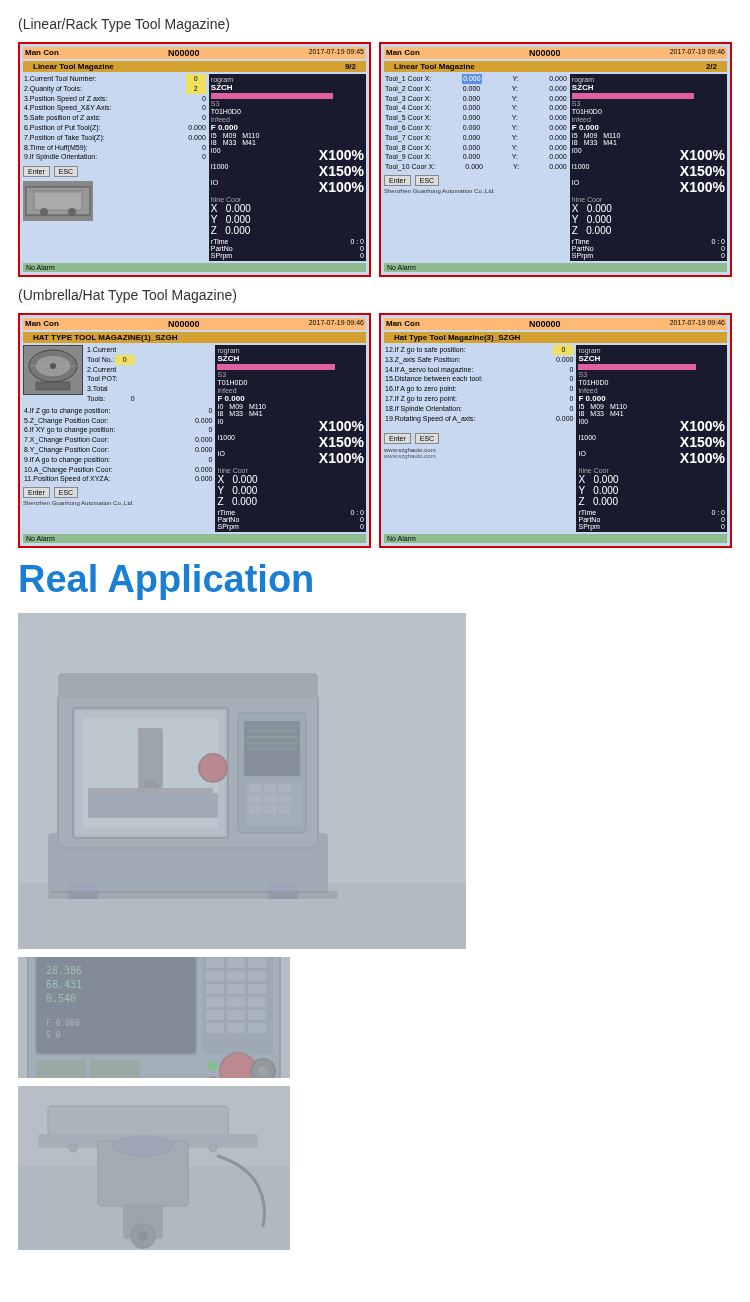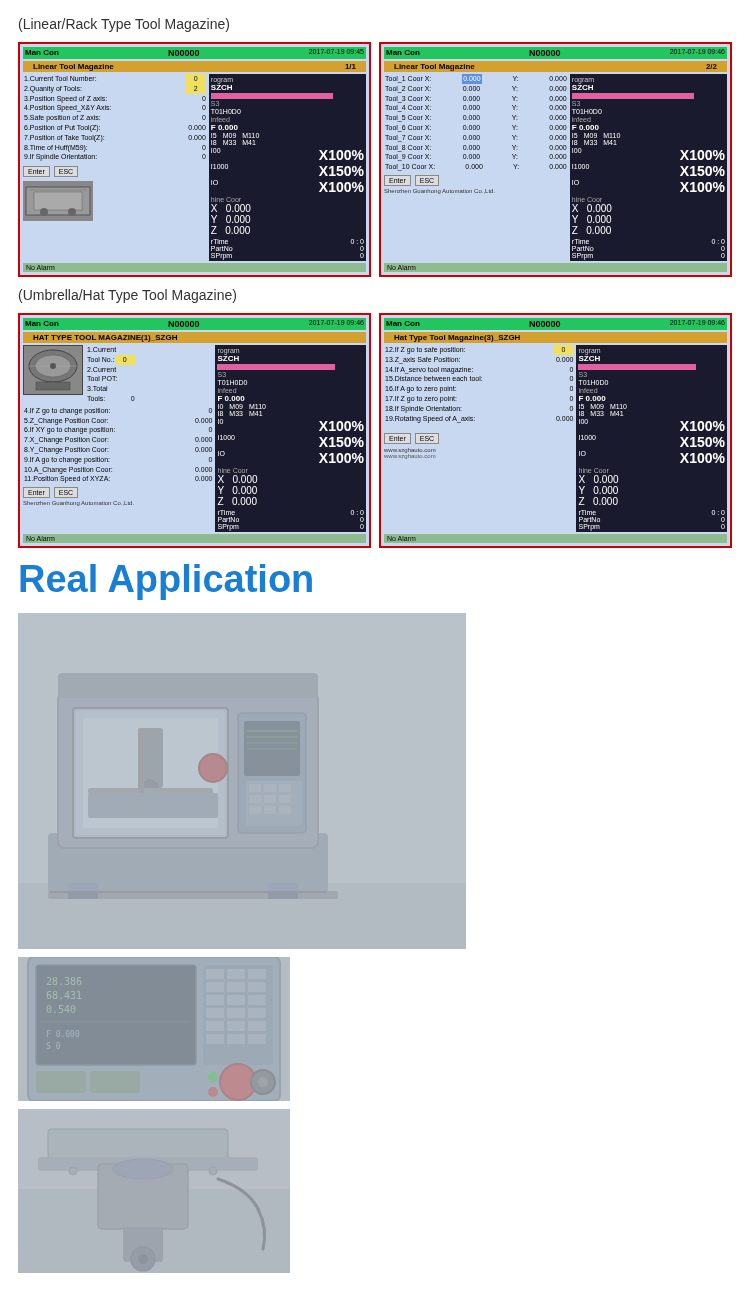--- a/index.html
+++ b/index.html
@@ -37,21 +37,21 @@
       padding: 3px;
       font-size: 8px;
       color: #000;
       min-height: 180px;
       position: relative;
       overflow: hidden;
     }
     .screen-header {
       display: flex;
       justify-content: space-between;
-      background: #22c55e;
+      background: #fdba74;
       padding: 1px 2px;
       font-size: 8px;
       margin-bottom: 2px;
     }
     .screen-header .mode { font-weight: bold; font-size: 8px; }
     .screen-header .ncode { font-weight: bold; font-size: 9px; text-align: center; flex: 1; }
     .screen-header .datetime { font-size: 7px; }
     .screen-title-bar {
       background: #d4a030;
       color: #000;
@@ -160,21 +160,21 @@
     }
     .img-placeholder svg {
       opacity: 0.3;
     }
     .img-large {
       width: 448px;
       height: 336px;
     }
     .img-medium-right {
       width: 272px;
-      height: 144px;
+      height: 121px;
       text-align: right;
     }
     .img-medium-right2 {
       width: 272px;
       height: 164px;
       margin-top: 0;
     }
     .right-col {
       display: flex;
       flex-direction: column;
@@ -191,21 +191,21 @@
   <div class="screens-row">
 
     <div class="screen-box">
       <div class="screen-header">
         <span class="mode">Man Con</span>
         <span class="ncode">N00000</span>
         <span class="datetime">2017-07-19  09:45</span>
       </div>
       <div class="screen-title-bar">
         <span>Linear Tool Magazine</span>
-        <span>1/1</span>
+        <span>9/2</span>
       </div>
       <div class="screen-body">
         <div class="screen-left">
           <div class="param-row">
               <span>1.Current Tool Number:</span>
               <span class="val">0</span>
             </div>
           <div class="param-row">
               <span>2.Quanity of Tools:</span>
               <span class="val">2</span>

